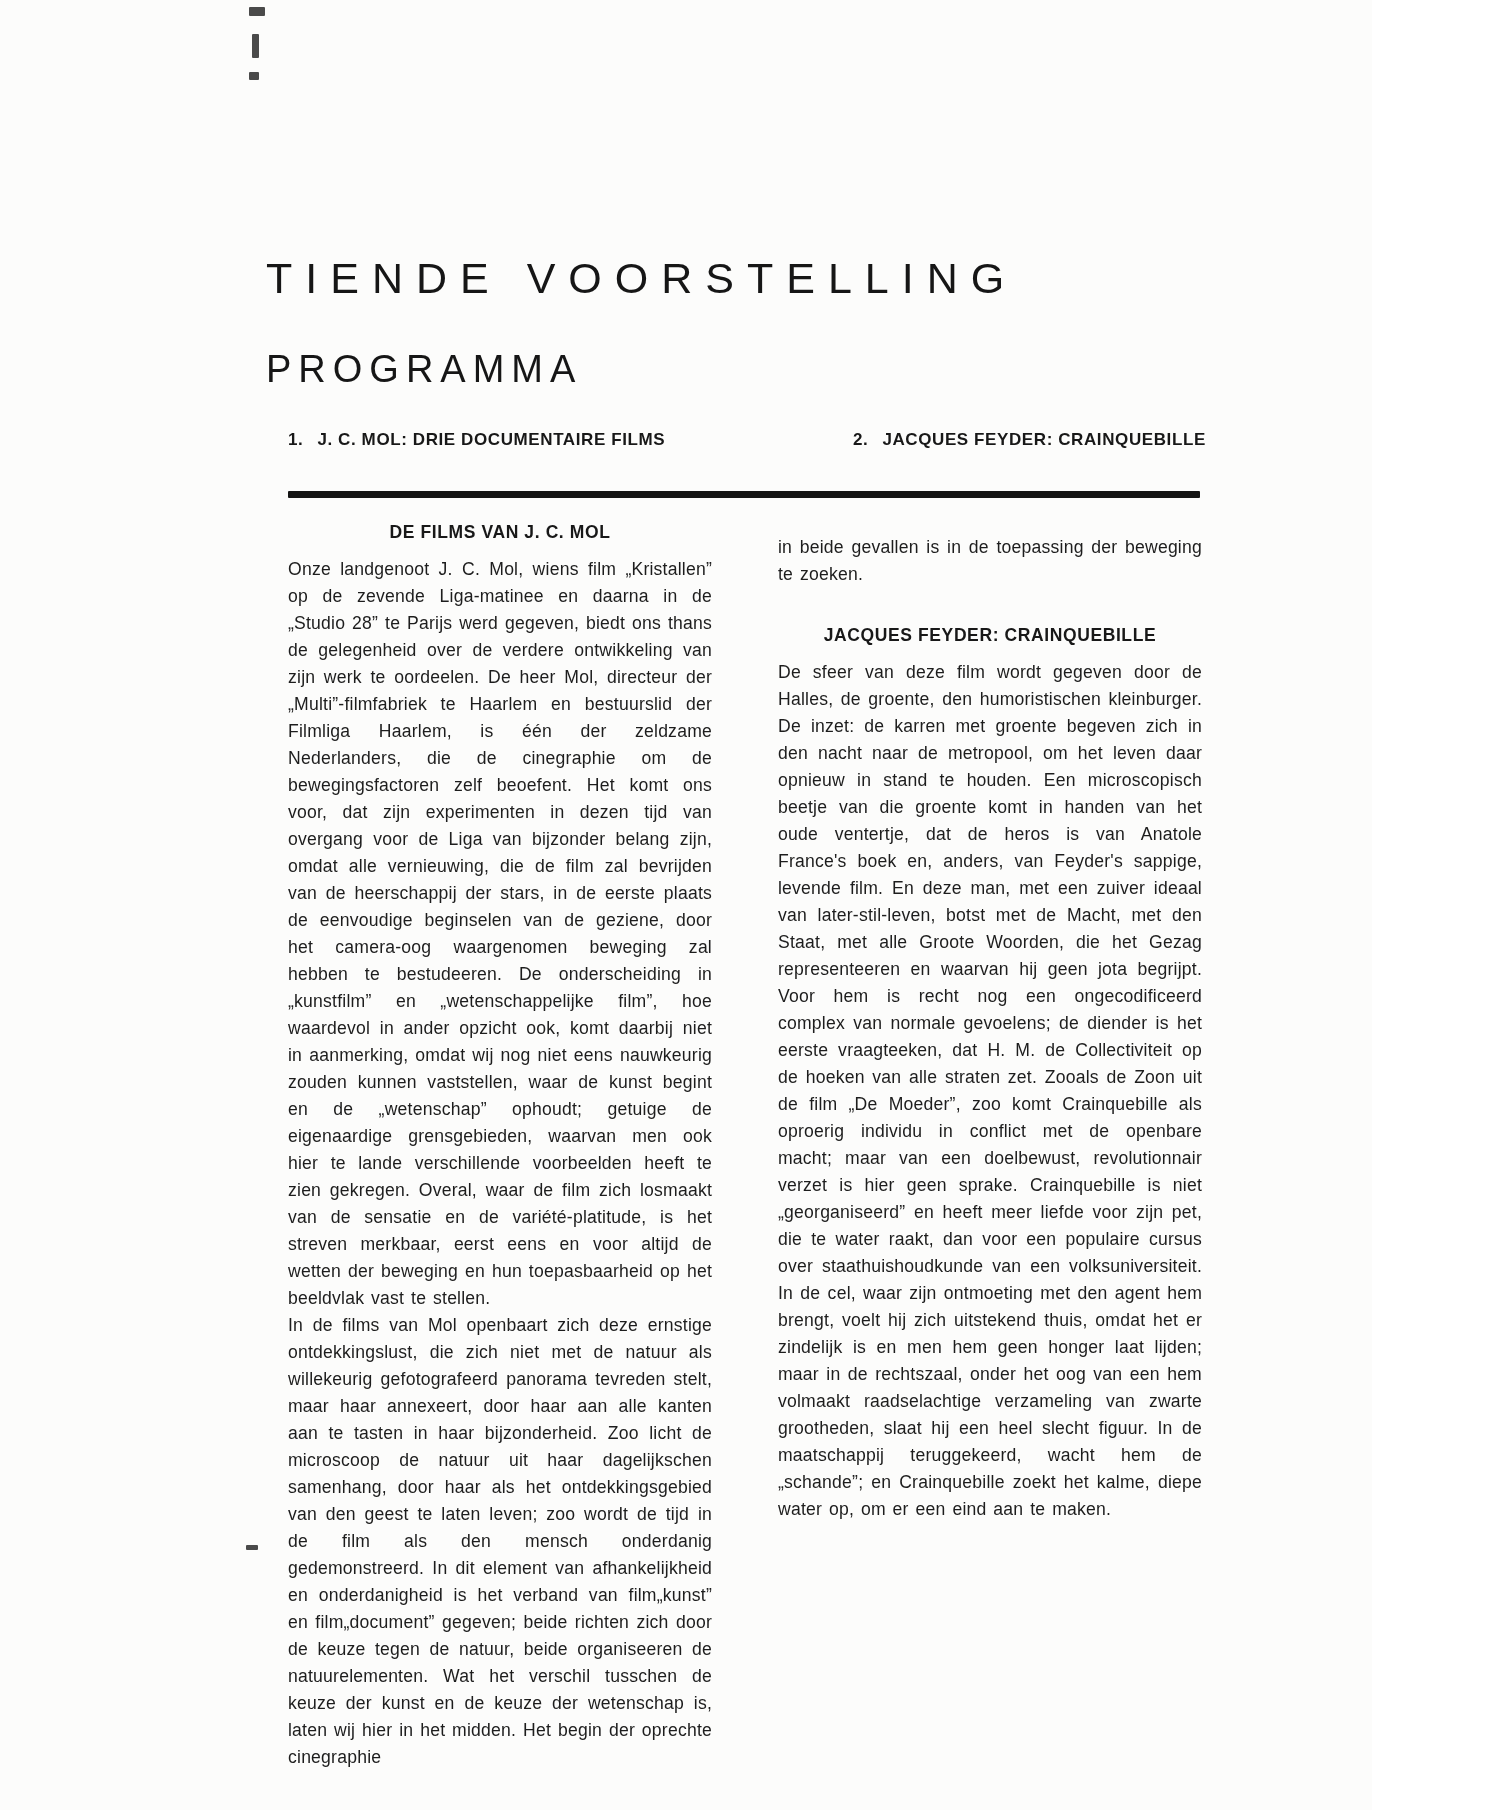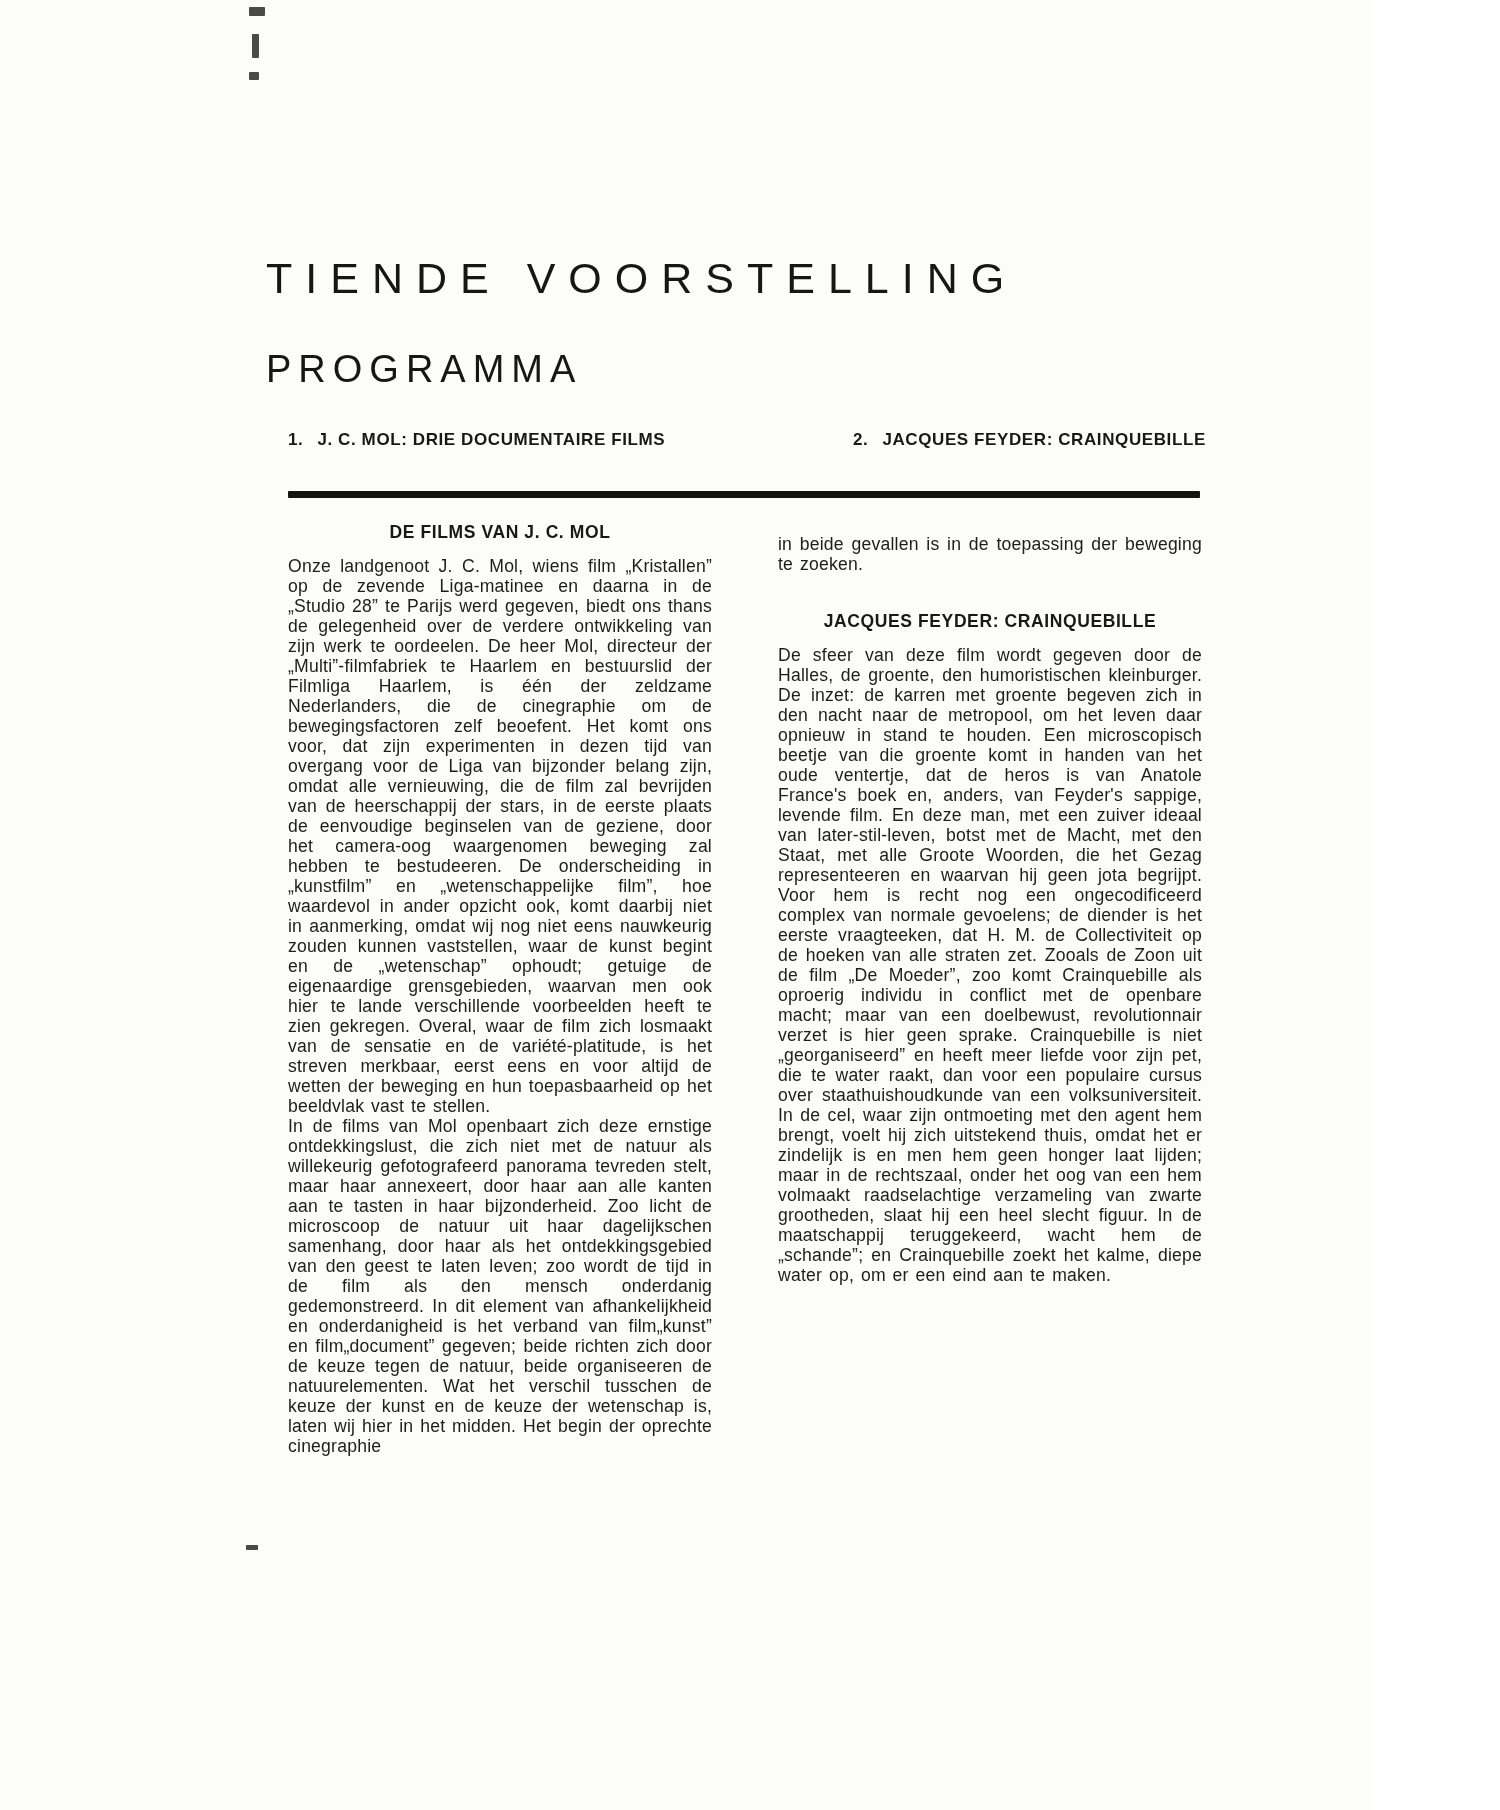--- a/index.html
+++ b/index.html
@@ -46,21 +46,21 @@
   #col-left  { left:288px; top:522px; }
   #col-right { left:778px; top:534px; }
   .section-heading {
     margin:0 0 13px 0;
     font-size:17.5px; font-weight:700; letter-spacing:0.6px;
     color:#181818;
     text-align:center;
   }
   .column p {
     margin:0;
-    font-size:17.6px; line-height:20px;
+    font-size:17.6px; line-height:27px;
     text-align:justify;
     word-spacing:0.10em; letter-spacing:0.012em;
     color:#1d1d1d;
   }
   #feyder-heading { margin-top:37px; }
   .scan-artifact {
     position:absolute; background:#2a2a2a; opacity:0.85; border-radius:1px;
   }
   #artifact-1 { left:249px; top:7px;   width:16px; height:9px;  }
   #artifact-2 { left:252px; top:34px;  width:7px;  height:24px; }

